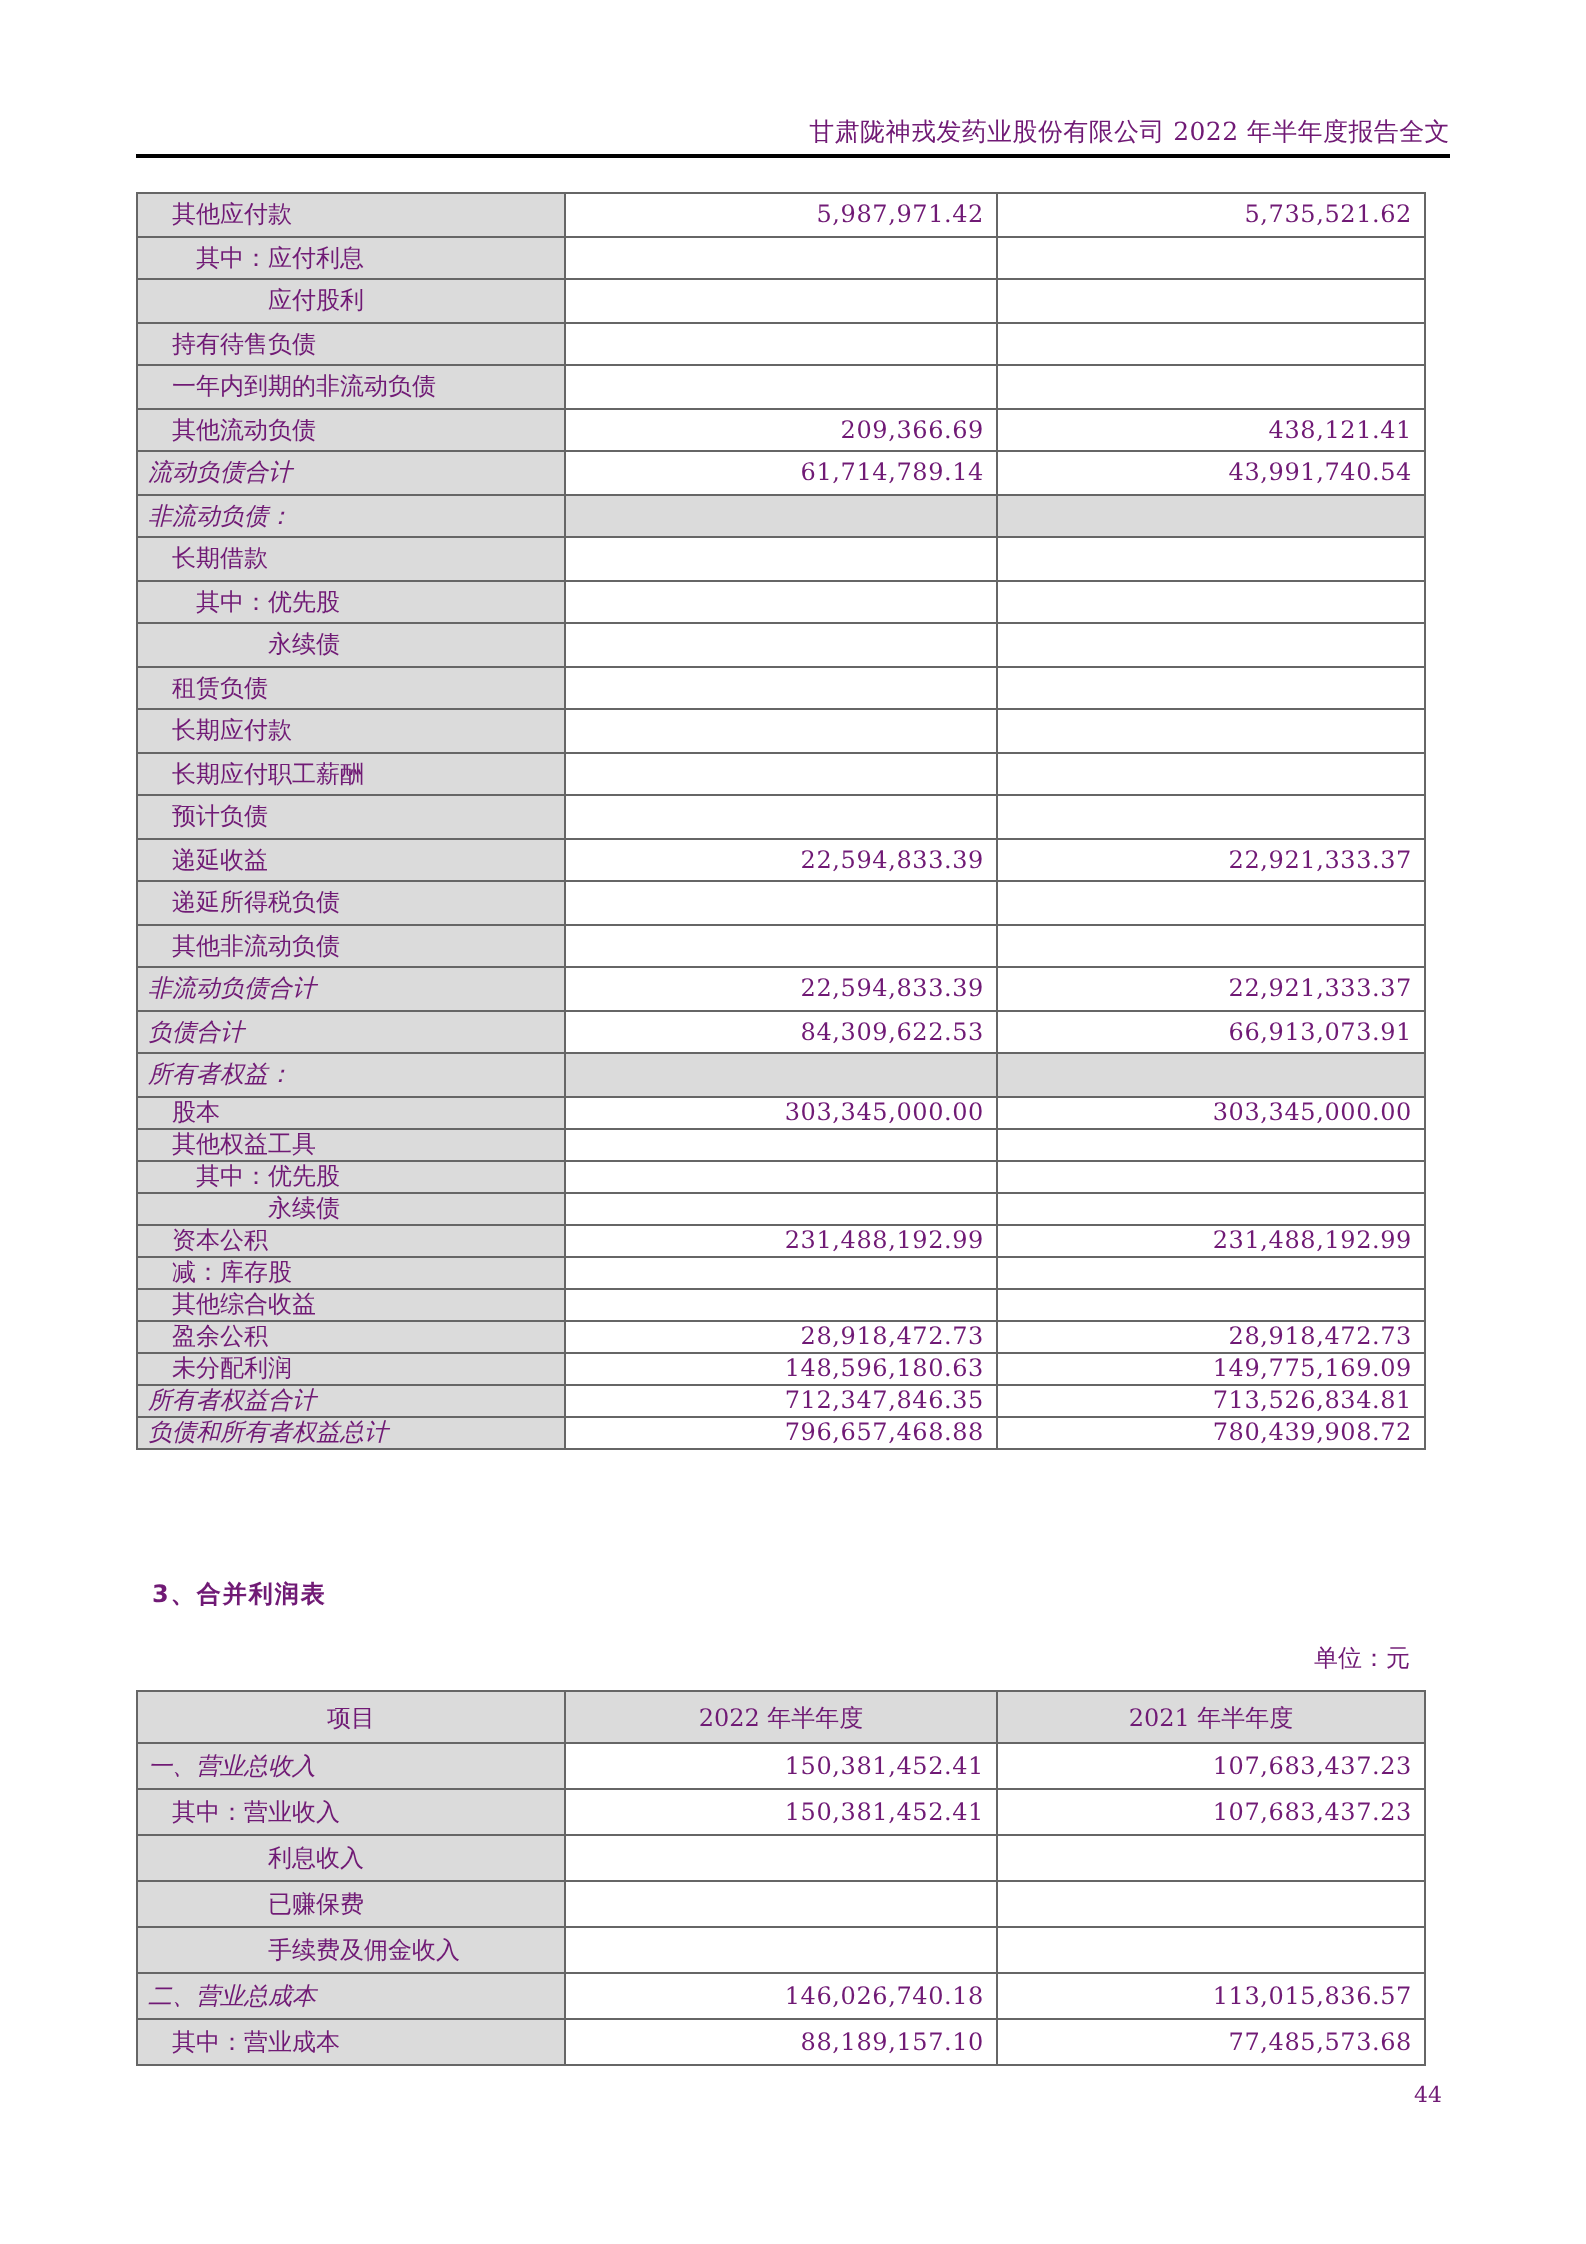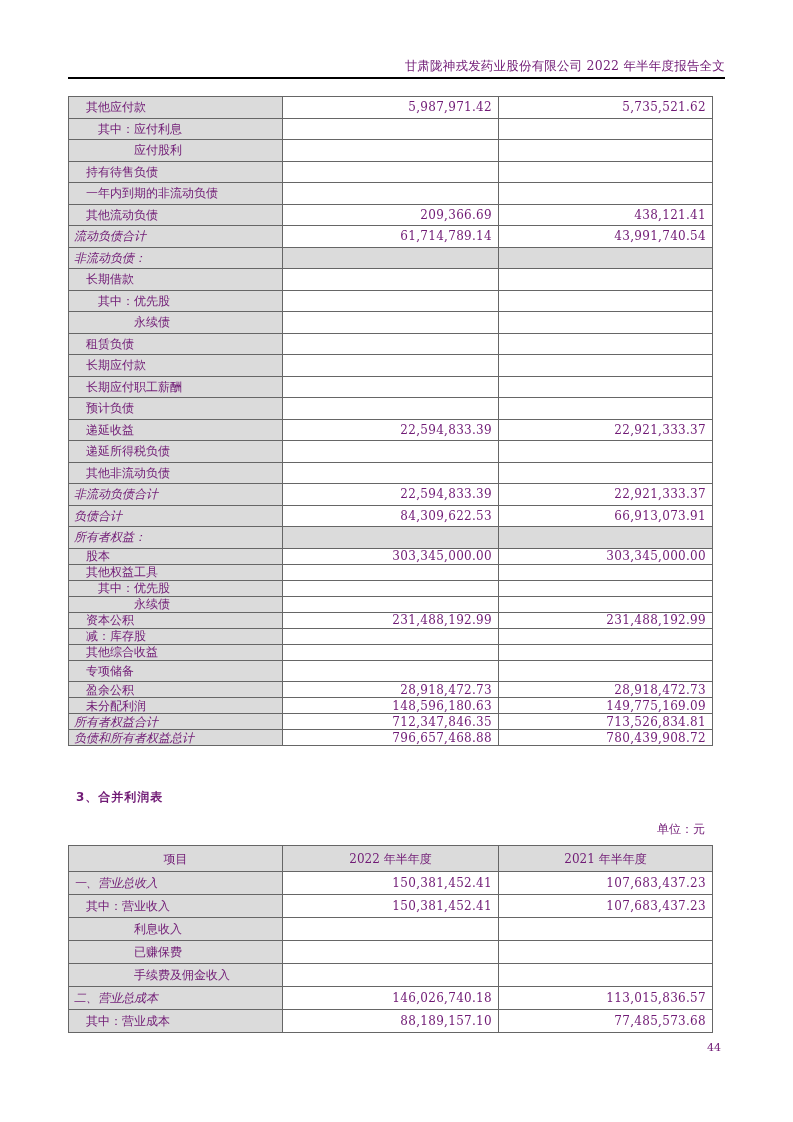--- a/index.html
+++ b/index.html
@@ -208,25 +208,20 @@
         <tr class="compact">
           <td class="lab ind1">减：库存股</td>
           <td class="val"></td>
           <td class="val"></td>
         </tr>
         <tr class="compact">
           <td class="lab ind1">其他综合收益</td>
           <td class="val"></td>
           <td class="val"></td>
         </tr>
-        <tr>
-          <td class="lab ind1">专项储备</td>
-          <td class="val"></td>
-          <td class="val"></td>
-        </tr>
         <tr class="compact">
           <td class="lab ind1">盈余公积</td>
           <td class="val">28,918,472.73</td>
           <td class="val">28,918,472.73</td>
         </tr>
         <tr class="compact">
           <td class="lab ind1">未分配利润</td>
           <td class="val">148,596,180.63</td>
           <td class="val">149,775,169.09</td>
         </tr>

